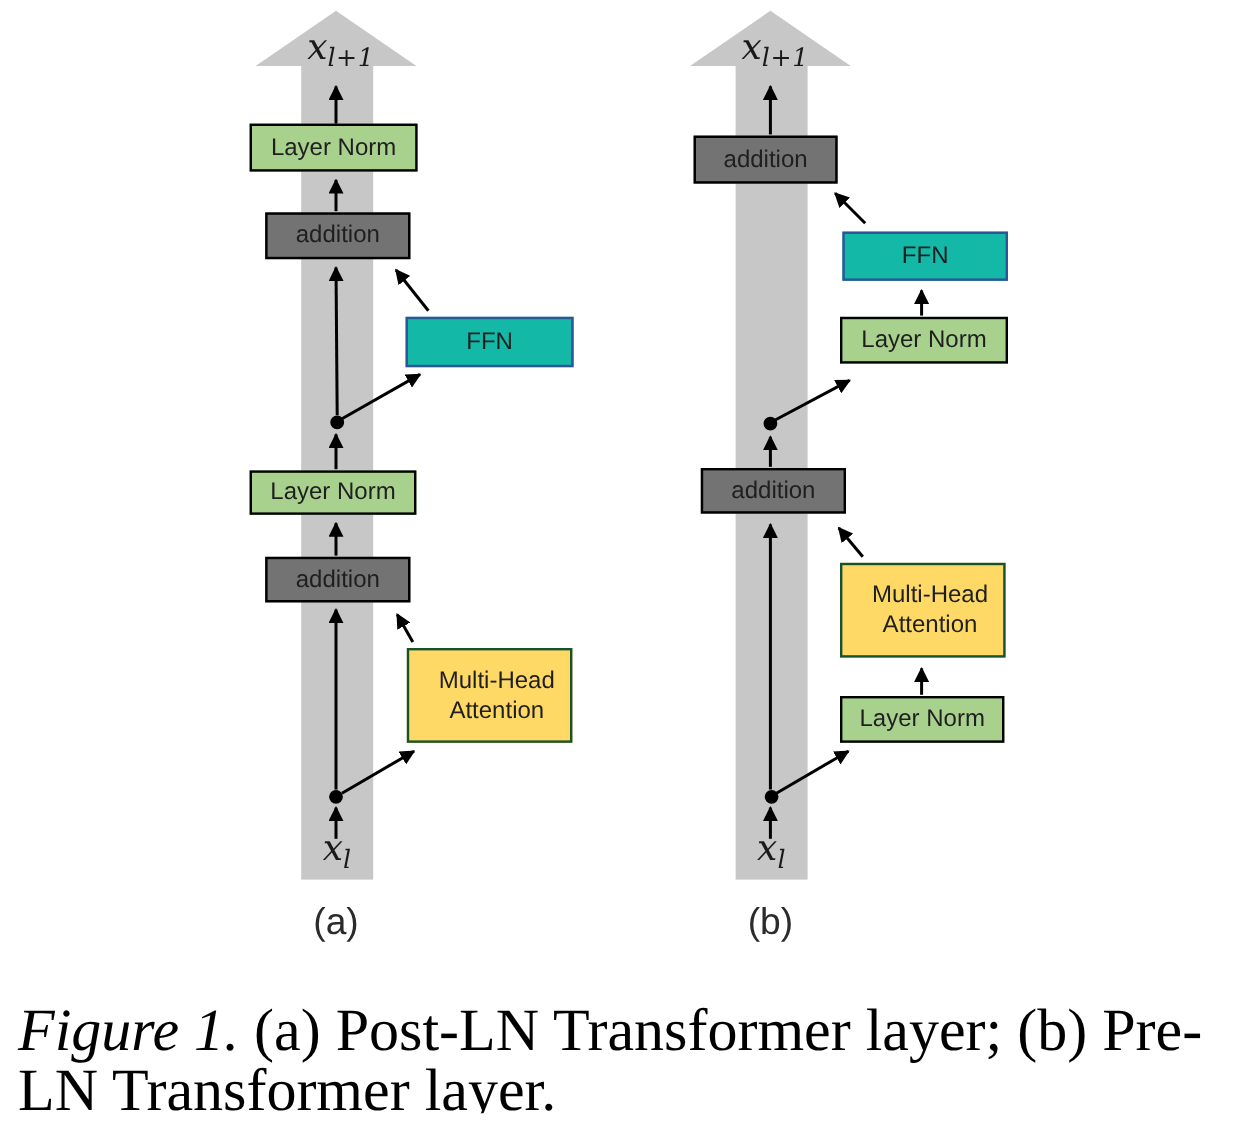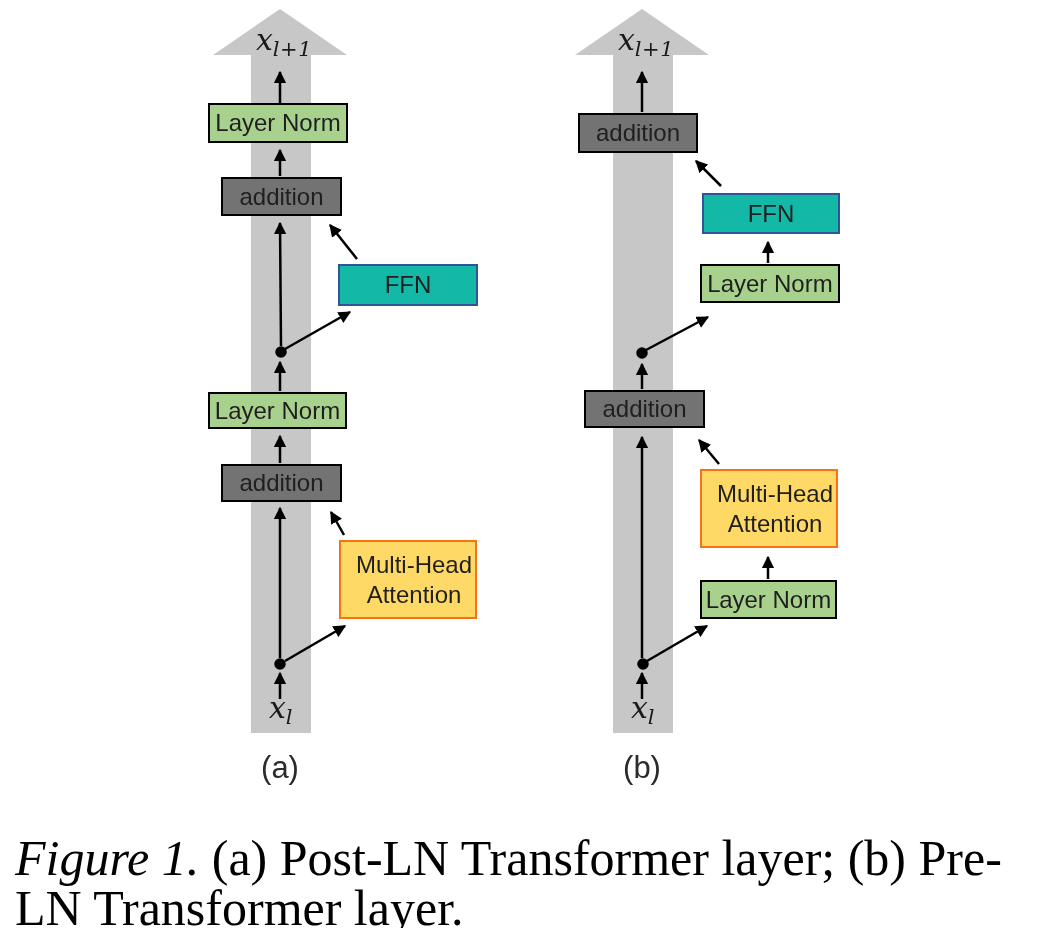--- a/index.html
+++ b/index.html
@@ -3,27 +3,27 @@
 <meta charset="utf-8">
 <style>
   html,body{margin:0;padding:0;background:#ffffff;}
   .stage{
     position:relative;width:1046px;height:928px;background:#ffffff;
     font-family:"Liberation Sans",sans-serif;overflow:hidden;
   }
   .flow-svg{position:absolute;left:0;top:0;}
   .box{
     position:absolute;display:flex;align-items:center;justify-content:center;
-    text-align:center;font-size:24px;color:#1f1f1f;line-height:1.25;
+    text-align:center;font-size:20px;color:#1f1f1f;line-height:1.25;
     box-sizing:border-box;background:#fff;
   }
   .box.green{background:#a9d18e;border:2.5px solid #000;}
   .box.white{background:#737373;border:2.5px solid #000;}
   .box.blue{background:#14b8a6;border:2px solid #2f5597;}
-  .box.yellow{background:#ffd966;border:2px solid #f97316;padding-left:12px;}
+  .box.yellow{background:#ffd966;border:2px solid #14532d;padding-left:12px;}
   .box .wrap{max-width:118px;}
   .mathlabel{
     position:absolute;transform:translateX(-50%);
     font-family:"DejaVu Serif",serif;font-style:italic;font-size:30px;color:#1a1a1a;
     white-space:nowrap;
   }
   .mathlabel sub{font-size:21px;line-height:0;vertical-align:-6px;letter-spacing:.5px;}
   .panel-label{
     position:absolute;transform:translateX(-50%);
     font-size:31px;color:#2b2b2b;font-family:"Liberation Sans",sans-serif;

